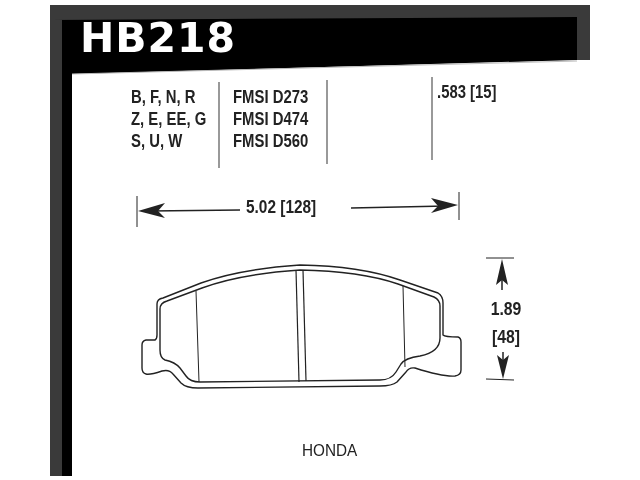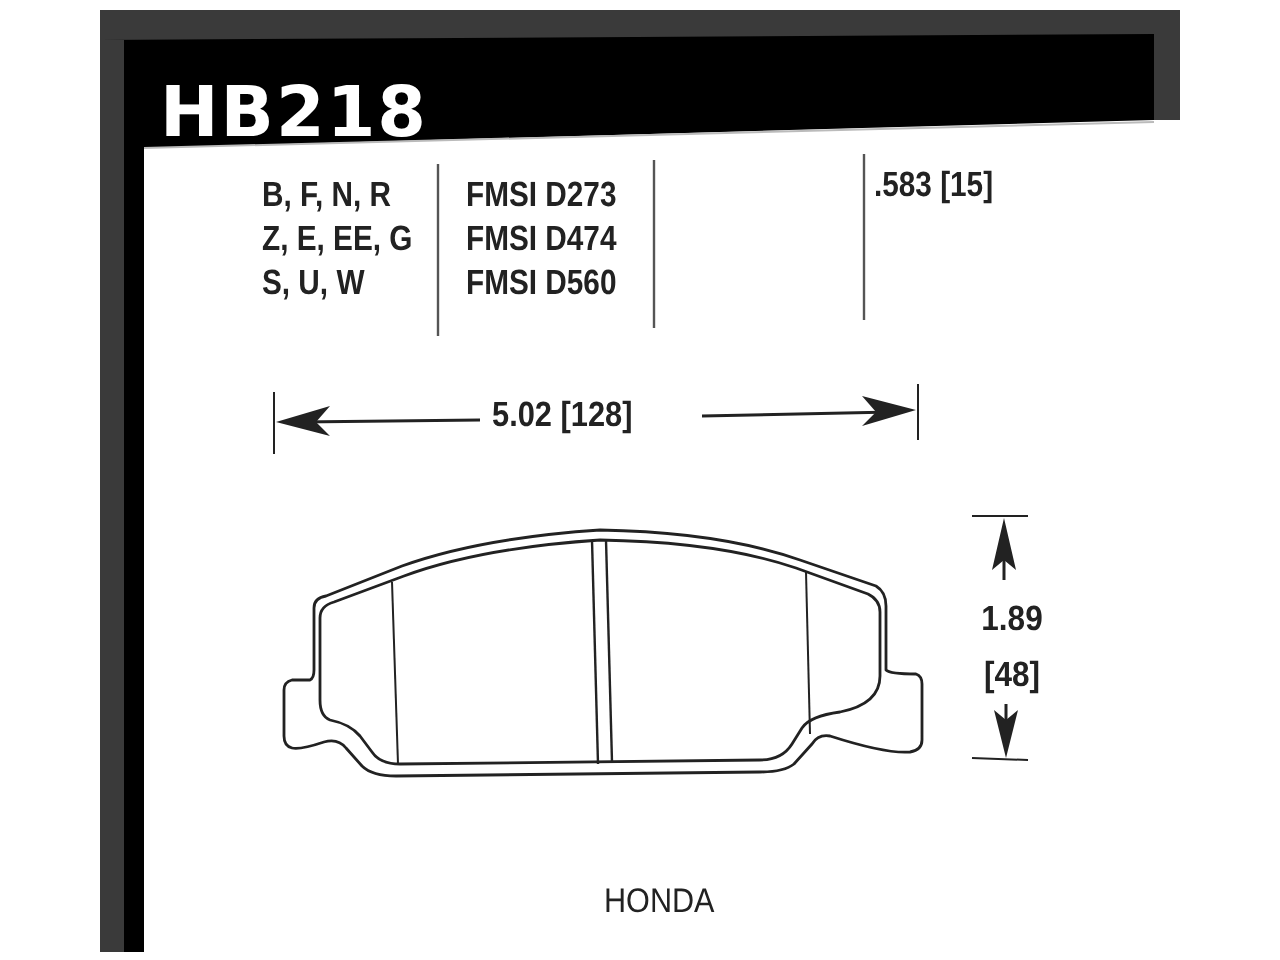--- a/index.html
+++ b/index.html
@@ -3,23 +3,23 @@
   <meta charset="utf-8">
   <style>
     html, body { margin: 0; padding: 0; }
     body {
       width: 640px; height: 480px; overflow: hidden;
       background: #ffffff; position: relative;
       font-family: "Liberation Sans", sans-serif;
     }
     .frame { position: absolute; left: 0; top: 0; width: 640px; height: 480px; }
     .title {
-      position: absolute; left: 80px; top: 40px;
+      position: absolute; left: 80px; top: 18px;
       font-family: "DejaVu Sans", sans-serif;
-      font-weight: bold; font-size: 35px; letter-spacing: 1px;
+      font-weight: bold; font-size: 41px; letter-spacing: 1px;
       color: #ffffff; line-height: 1; text-align: center;
     }
     .txt {
       position: absolute; font-weight: bold; font-size: 17.5px; color: #222;
       line-height: 22px; transform: scaleX(0.85); transform-origin: left top;
       white-space: nowrap;
     }
     .series { left: 131px; top: 86px; }
     .fmsi { left: 233px; top: 86px; }
     .thick { left: 437px; top: 81px; }

